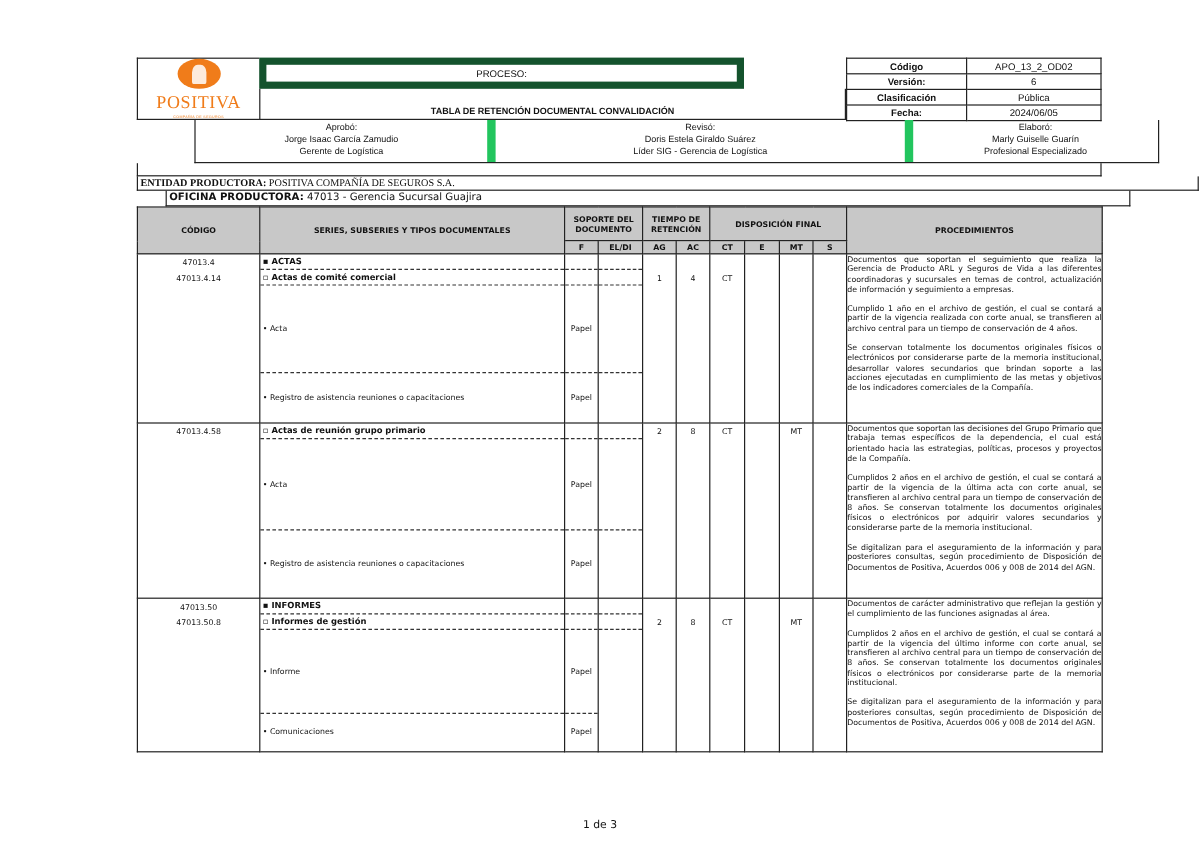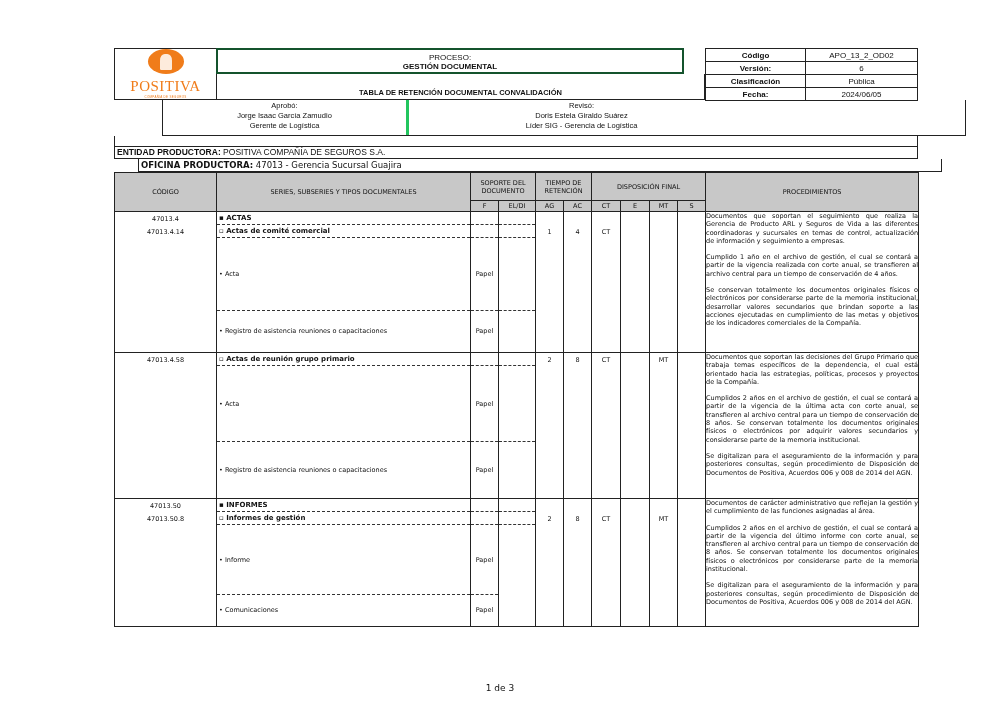--- a/index.html
+++ b/index.html
@@ -6,40 +6,40 @@
   html, body { width: 1000px; height: 707px; background: #ffffff; overflow: hidden; }
   body { position: relative; font-family: "Liberation Sans", sans-serif; color: #111; }
 
   
   .logo-cell { position: absolute; left: 114px; top: 48px; width: 102px; height: 52px; border: 1px solid #222; border-right: none; display:flex; flex-direction:column; align-items:center; justify-content:center; }
   .logo-circle { width: 36px; height: 26px; border-radius: 50%; background: #f07c1a; position: relative; }
   .logo-circle::after { content:""; position:absolute; left:12px; top:5px; width:12px; height:16px; border-radius: 40% 40% 10% 10%; background:#fff; opacity:.85; }
   .logo-text { font-family: "Liberation Serif", serif; color: #f07c1a; font-size: 15px; letter-spacing: 0.5px; margin-top: 4px; }
   .logo-sub { font-size: 3px; color:#f07c1a; letter-spacing: .3px; }
 
-  .proc-cell { position:absolute; left:216px; top:48px; width:468px; height:26px; border:2px solid #14532d; text-align:center; font-size:8px; line-height:9px; padding-top:3px; }
+  .proc-cell { position:absolute; left:216px; top:48px; width:404px; height:26px; border:6px solid #14532d; text-align:center; font-size:8px; line-height:9px; padding-top:3px; }
   .title-cell { position:absolute; left:216px; top:74px; width:489px; height:26px; border:1px solid #222; border-top:none; text-align:center; font-size:7.5px; font-weight:bold; padding-top:14px; }
 
   .meta-table { position:absolute; left:705px; top:48px; width:213px; border-collapse: collapse; font-size:8px; }
   .meta-table td { border:1px solid #222; height:13px; text-align:center; padding:0 2px; }
   .meta-table td.k { font-weight:bold; width:100px; }
 
   .sign-row { position:absolute; left:114px; top:100px; width:804px; height:36px; border:1px solid #222; border-top:none; display:flex;margin-left:48px; }
   .sign { text-align:center; font-size:7.5px; line-height:10px; padding-top:1px; }
   .sign .nm { font-weight:normal; }
-  .sign + .sign { border-left:3px solid #22c55e; }
+  .sign + .sign { border-left:7px solid #22c55e; }
 
   .blank-row { position:absolute; left:114px; top:136px; width:804px; height:11px; border:1px solid #222; border-top:none; }
-  .ent-row { position:absolute; left:114px; top:147px; width:804px; height:12px; border:1px solid #222; border-top:none; font-family:Liberation Sans, sans-serif; font-size:8.5px; line-height:11px; padding-left:2px; }
+  .ent-row { position:absolute; left:114px; top:147px; width:885px; height:12px; border:1px solid #222; border-top:none; font-family:Liberation Serif, serif; font-size:8.5px; line-height:11px; padding-left:2px; }
   .ent-row b, .ofi-row b { font-weight:bold; }
   .ofi-row { position:absolute; left:114px; top:159px; width:804px; height:13px; border:1px solid #222; border-top:none; font-family:"DejaVu Sans", sans-serif; font-size:8.5px; line-height:12px; padding-left:2px;margin-left:24px; }
 
   
   .grid { position:absolute; left:114px; top:172px; width:804px; border-collapse:collapse; table-layout:fixed; font-family:"DejaVu Sans", sans-serif; }
-  .grid th { background:#c8c8c8; border:1px solid #222; font-size:6.5px; font-weight:normal; text-align:center; padding:0; }
+  .grid th { background:#c8c8c8; border:1px solid #222; font-size:6.5px; font-weight:bold; text-align:center; padding:0; }
   .grid td { border-left:1px solid #222; border-right:1px solid #222; font-size:6.5px; vertical-align:top; padding:0; }
   .grid tr.group-end td { border-bottom:1.5px solid #222; }
   .grid tr.group-start td { border-top:1.5px solid #222; }
 
   .code { text-align:center; line-height:12px; padding-top:1px; }
   .series-line { height:13px; line-height:13px; padding-left:2px; border-bottom:1px dashed #333; font-size:7px; }
   .series-line.bold { font-weight:bold; }
   .doc-line { padding-left:2px; border-bottom:1px dashed #333; display:flex; align-items:center; font-size:6.5px; }
   .doc-line.last { border-bottom:none; }
   .sup-line { border-bottom:1px dashed #333; display:flex; align-items:center; justify-content:center; font-size:6.5px; }
@@ -55,21 +55,20 @@
 <body>
 
 <div class="logo-cell">
   <div class="logo-circle"></div>
   <div class="logo-text">POSITIVA</div>
   <div class="logo-sub">COMPAÑÍA DE SEGUROS</div>
 </div>
 
 <div class="proc-cell">
   <div>PROCESO:</div>
-  <div style="font-weight:bold">GESTIÓN DOCUMENTAL</div>
 </div>
 <div class="title-cell">TABLA DE RETENCIÓN DOCUMENTAL CONVALIDACIÓN</div>
 
 <table class="meta-table">
   <tbody>
       <tr>
     <td class="k">Código</td>
     <td>APO_13_2_OD02</td>
   </tr>
   <tr>
@@ -90,20 +89,25 @@
 <div class="sign-row">
   <div class="sign" style="width:243px">
     <div>Aprobó:</div>
     <div class="nm">Jorge Isaac García Zamudio</div>
     <div>Gerente de Logística</div>
   </div>
   <div class="sign" style="width:348px">
     <div>Revisó:</div>
     <div class="nm">Doris Estela Giraldo Suárez</div>
     <div>Líder SIG - Gerencia de Logística</div>
+  </div>
+  <div class="sign" style="width:211px">
+    <div>Elaboró:</div>
+    <div class="nm">Marly Guiselle Guarín</div>
+    <div>Profesional Especializado</div>
   </div>
 </div>
 
 <div class="blank-row"></div>
 <div class="ent-row">
   <b>ENTIDAD PRODUCTORA:</b>
   <span>POSITIVA COMPAÑÍA DE SEGUROS S.A.</span>
 </div>
 <div class="ofi-row">
   <b>OFICINA PRODUCTORA:</b>

